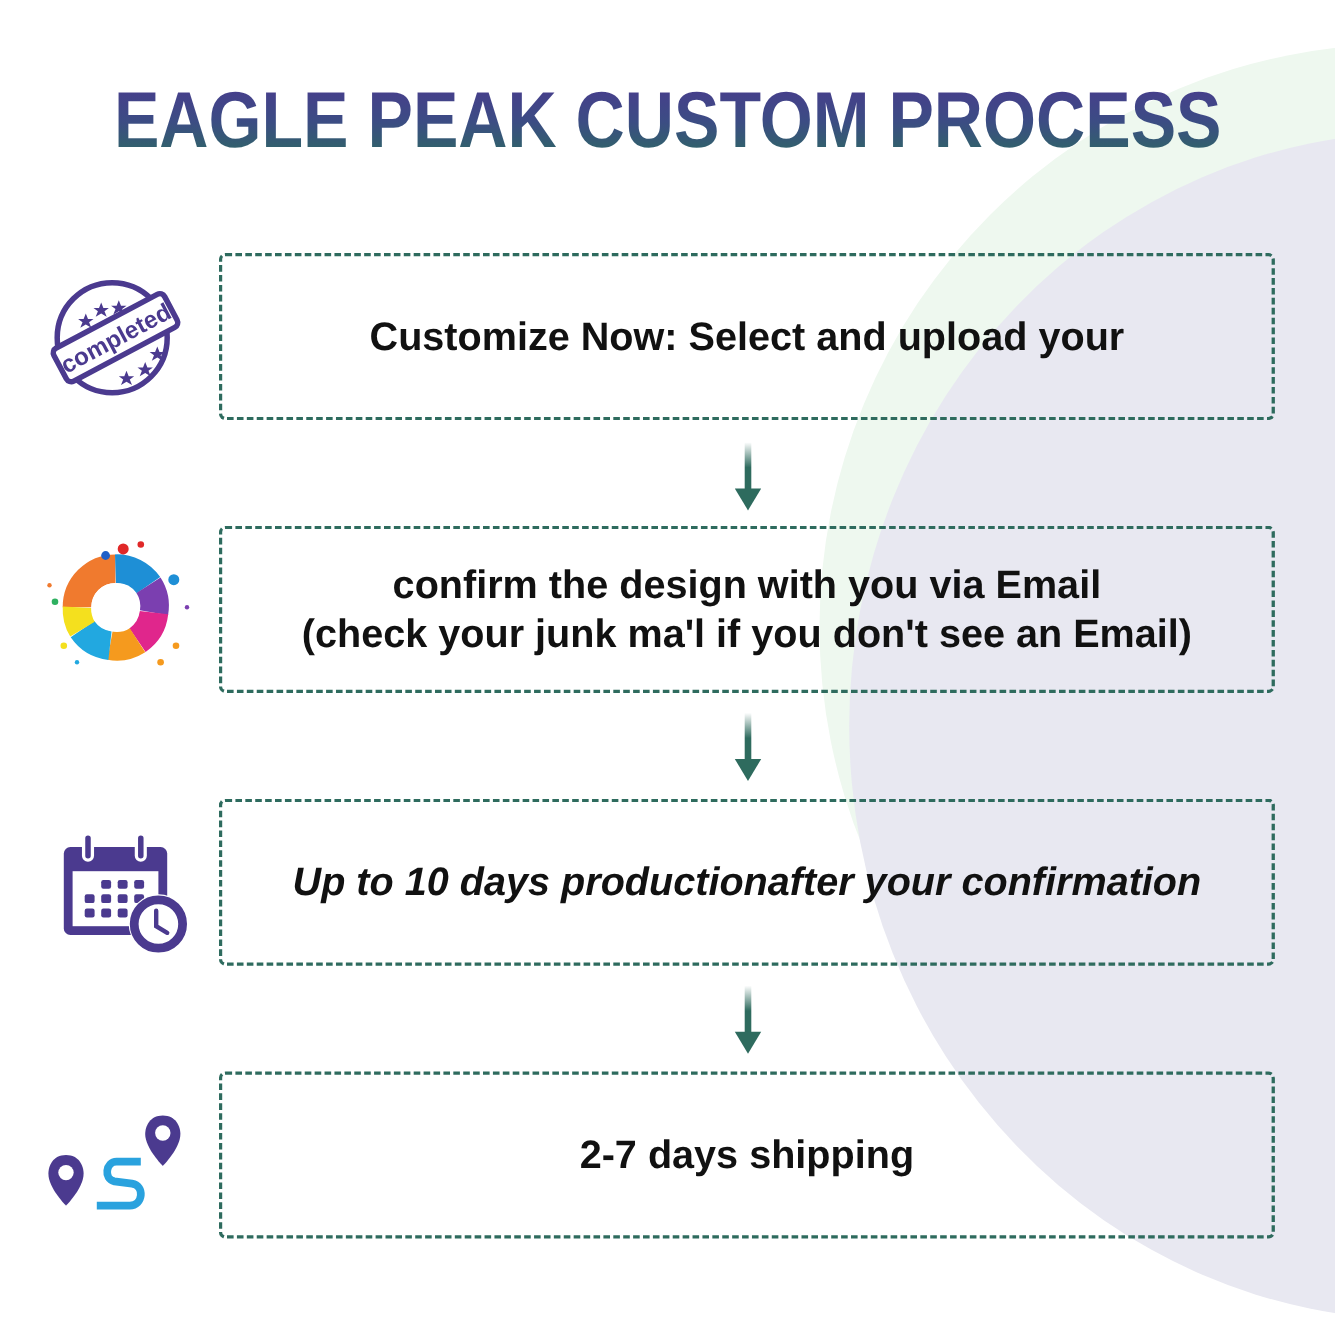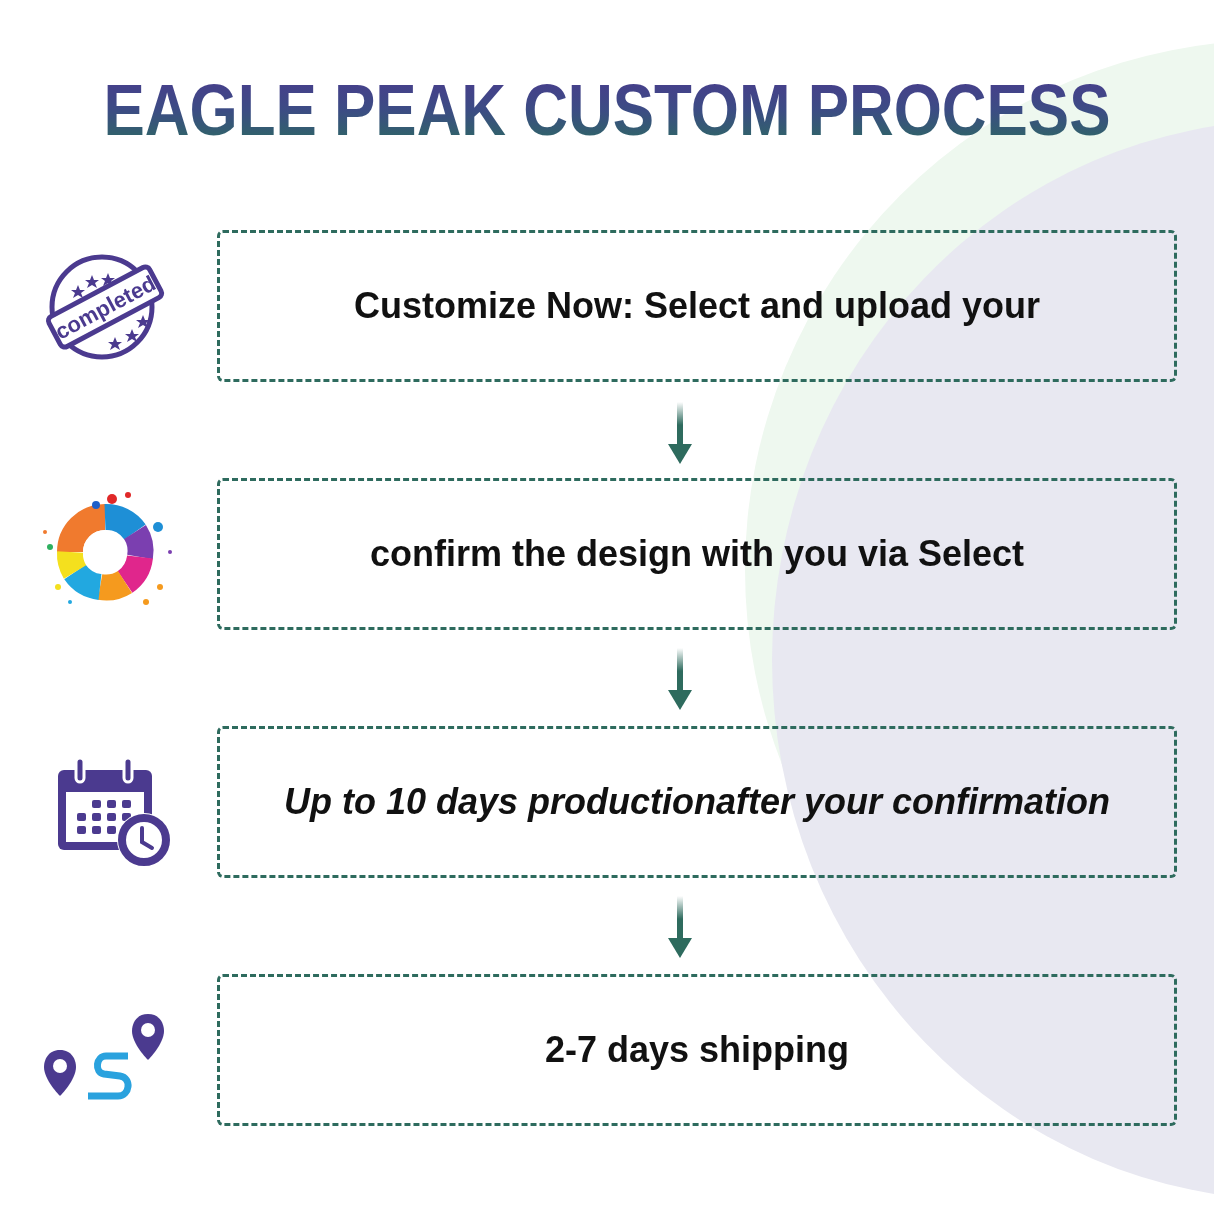--- a/index.html
+++ b/index.html
@@ -23,21 +23,21 @@
     text-align: center;
     font-family: "Liberation Sans", sans-serif;
     font-weight: 700; font-size: 72px; letter-spacing: 0px;
     transform: scaleX(0.86); transform-origin: center;
     background: linear-gradient(180deg, #4A3A8E 0%, #3C4C84 50%, #2B6C5E 100%);
     -webkit-background-clip: text; background-clip: text;
     color: transparent;
     line-height: 80px;
   }
   .step {
-    position: absolute; left: 217px; width: 960px; height: 152px;
+    position: absolute; left: 199px; width: 960px; height: 152px;
     border: 3px dashed #2E6B5E; border-radius: 6px; box-sizing: border-box;
     display: flex; align-items: center; justify-content: center;
     text-align: center;
   }
   .step-text {
     color: #111111; font-weight: 700; font-size: 36px; line-height: 44px;
     font-family: "Liberation Sans", sans-serif;
     padding: 0 16px;
   }
   .icon-wrap {
@@ -112,21 +112,22 @@
       <circle cx="28" cy="110" r="3" fill="#F4E01E"></circle>
       <circle cx="40" cy="125" r="2" fill="#22A8E0"></circle>
       <circle cx="98" cy="18" r="3" fill="#E02828"></circle>
       <circle cx="140" cy="75" r="2" fill="#7B3FB0"></circle>
       <circle cx="15" cy="55" r="2" fill="#F07A2E"></circle>
     </g>
   </svg>
 </div>
 <div class="step" style="top:478px;">
   <div class="step-text">
-    <div>confirm the design with you via Select</div>
+    <div>confirm the design with you via Email</div>
+    <div>(check your junk ma'l if you don't see an Email)</div>
   </div>
 </div>
 
 <svg class="arrow" style="top:648px;" viewBox="0 0 32 64">
   <defs>
       <linearGradient id="ag2" x1="0" y1="0" x2="0" y2="1">
         <stop offset="0" stop-color="#2E6B5E" stop-opacity="0"></stop>
         <stop offset="0.5" stop-color="#2E6B5E"></stop>
       </linearGradient>
     </defs>

